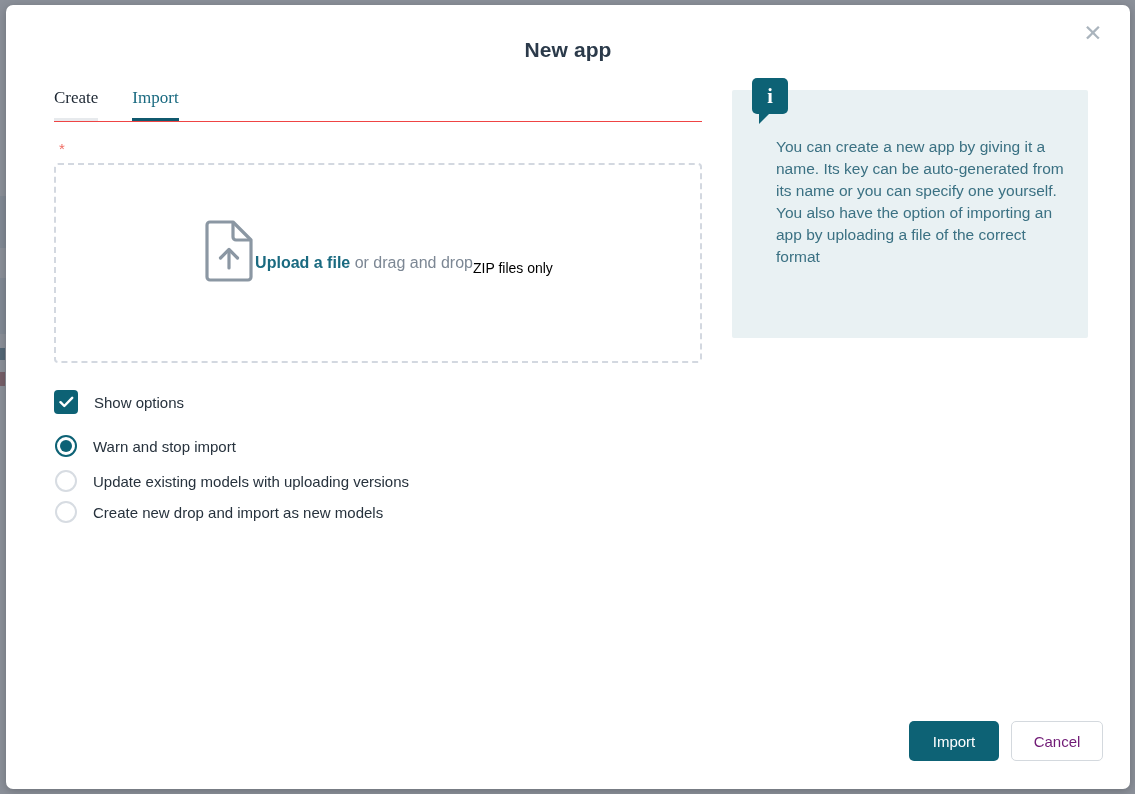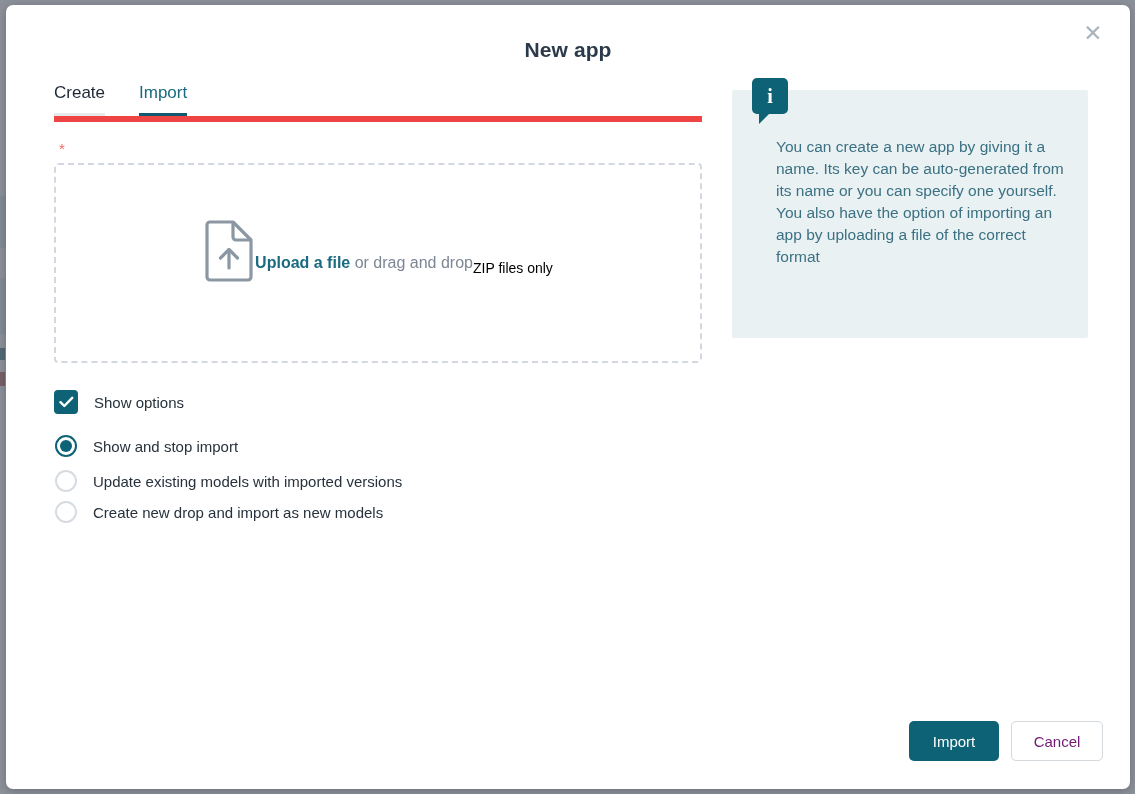--- a/index.html
+++ b/index.html
@@ -76,22 +76,23 @@
     position: absolute;
     left: 48px;
     top: 73px;
     width: 648px;
   }
 
   .tabs {
     display: flex;
     align-items: flex-end;
     height: 44px;
-    border-bottom: 6px solid #ef4444;
+    border-bottom: 1px solid #ef4444;
     position: relative;
+    font-family: Liberation Serif, serif;
   }
   .tab {
     font-size: 17px;
     padding: 0 0 10px 0;
     margin-right: 34px;
     color: #1d2733;
     cursor: pointer;
     position: relative;
     font-weight: 400;
   }
@@ -292,25 +293,25 @@
           <svg width="15" height="12" viewBox="0 0 15 12" xmlns="http://www.w3.org/2000/svg">
             <path d="M1.5 6.2L5.3 10 13.2 1.8" stroke="#ffffff" stroke-width="2.4" fill="none" stroke-linecap="round" stroke-linejoin="round"></path>
           </svg>
         </span>
         <span class="cb-label">Show options</span>
       </div>
 
       <div class="radio-group">
         <div class="radio-row first">
           <span class="rb checked"></span>
-          <span class="rb-label">Show and stop import</span>
+          <span class="rb-label">Warn and stop import</span>
         </div>
         <div class="radio-row mid">
           <span class="rb"></span>
-          <span class="rb-label">Update existing models with imported versions</span>
+          <span class="rb-label">Update existing models with uploading versions</span>
         </div>
         <div class="radio-row">
           <span class="rb"></span>
           <span class="rb-label">Create new drop and import as new models</span>
         </div>
       </div>
 
     </div>
   </div>
 

